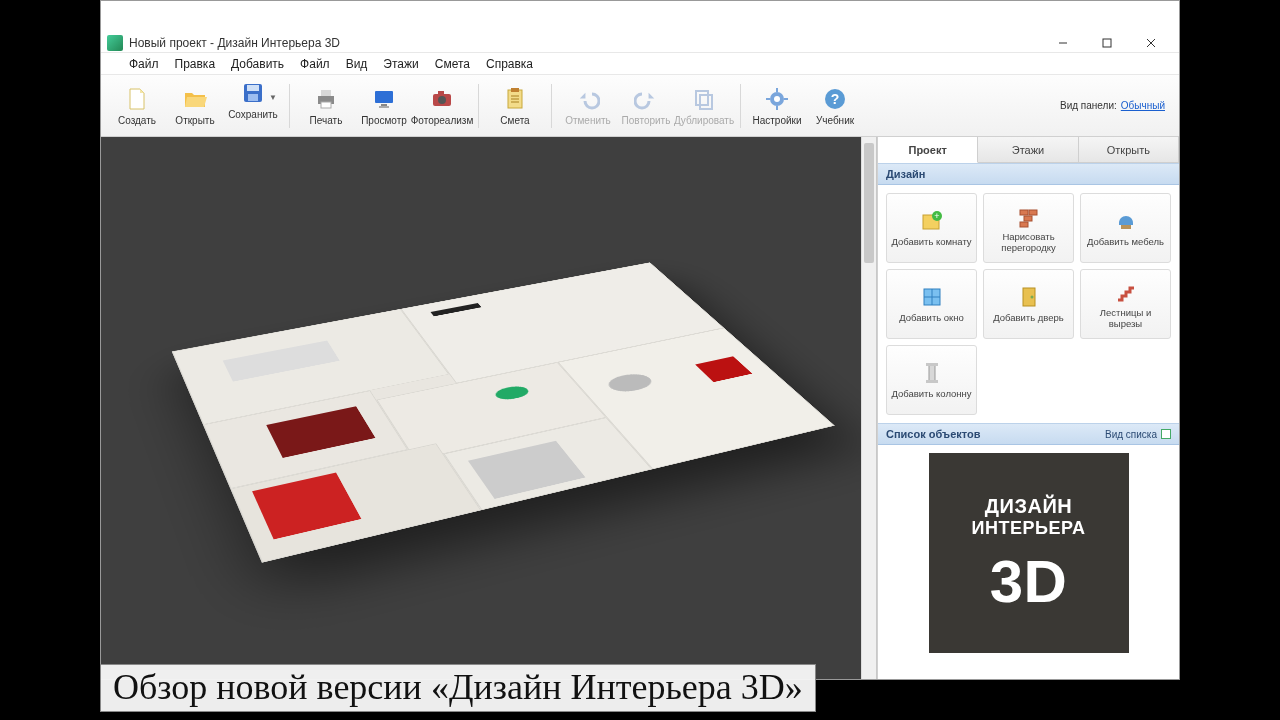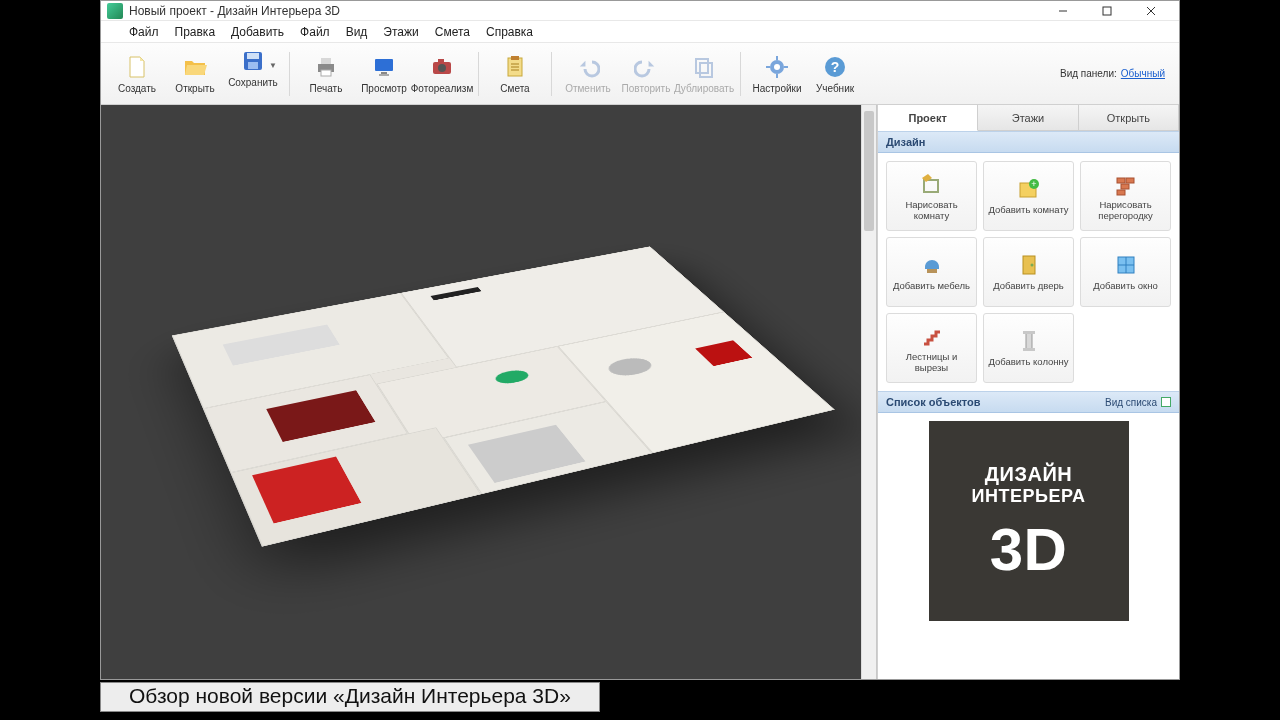--- a/index.html
+++ b/index.html
@@ -24,20 +24,21 @@
     flex-direction: column;
   }
   
   .titlebar {
     height: 20px;
     background: #fff;
     display: flex;
     align-items: center;
     padding: 0 6px;
     border-bottom: 1px solid #e8e8e8;
+    margin-top: 32px;
   }
   .titlebar .app-icon {
     width: 16px; height: 16px; margin-right: 6px;
     background: linear-gradient(135deg,#4c9,#285);
     border-radius: 2px;
   }
   .titlebar .title { flex: 0 0 auto; color: #333; font-size: 12px; }
   .titlebar .spacer { flex: 1; }
   .win-btn {
     width: 44px; height: 28px; display: flex; align-items: center; justify-content: center;
@@ -244,24 +245,24 @@
   .promo .l1 { font-size: 20px; }
   .promo .l2 { font-size: 18px; }
   .promo .l3 { font-size: 60px; line-height:1; margin-top:13px; }
   
   .caption {
     position: absolute;
     left: 100px;
     bottom: 8px;
     background: rgba(245,245,245,.97);
     border: 1px solid #888;
-    padding: 1px 28px 3px;
-    font-size: 21px;
+    padding: 1px 12px 3px;
+    font-size: 36px;
     color: #111;
-    font-family: Liberation Sans, sans-serif;
+    font-family: Liberation Serif, serif;
   }
   .mini-square { width:10px;height:10px;border:1px solid #4a6;background:#fff;display:inline-block; }
 </style>
 </head>
 <body>
 
 <div class="app-window">
 
   <div class="titlebar">
     <div class="app-icon"></div>
@@ -470,29 +471,20 @@
       </div>
 
       <div class="section-header">
         <span>Дизайн</span>
       </div>
 
       <div class="design-grid">
         <div class="design-btn">
           <div class="dico">
               <svg width="24" height="24">
-                <rect x="4" y="8" width="14" height="12" fill="none" stroke="#9a7" stroke-width="2"></rect>
-                <path d="M2 6l6-4 4 4-6 4z" fill="#e0b040"></path>
-              </svg>
-            </div>
-          <span>Нарисовать комнату</span>
-        </div>
-        <div class="design-btn">
-          <div class="dico">
-              <svg width="24" height="24">
                 <rect x="3" y="6" width="16" height="14" fill="#f4d060" stroke="#c8a030"></rect>
                 <circle cx="17" cy="7" r="5" fill="#4b4"></circle>
                 <text x="17" y="10" text-anchor="middle" fill="#fff" font-size="9">+</text>
               </svg>
             </div>
           <span>Добавить комнату</span>
         </div>
         <div class="design-btn">
           <div class="dico">
               <svg width="24" height="24">
@@ -511,34 +503,34 @@
               <svg width="24" height="24">
                 <path d="M5 14c0-4 3-7 7-7s7 3 7 7v2H5z" fill="#5a9bd5"></path>
                 <rect x="7" y="16" width="10" height="4" fill="#b8935a"></rect>
               </svg>
             </div>
           <span>Добавить мебель</span>
         </div>
         <div class="design-btn">
           <div class="dico">
               <svg width="24" height="24">
+                <rect x="4" y="4" width="16" height="16" fill="#7ac0f0" stroke="#3080c0"></rect>
+                <path stroke="#3080c0" d="M12 4v16M4 12h16"></path>
+              </svg>
+            </div>
+          <span>Добавить окно</span>
+        </div>
+        <div class="design-btn">
+          <div class="dico">
+              <svg width="24" height="24">
                 <rect x="6" y="3" width="12" height="18" fill="#e8c050" stroke="#b89020"></rect>
                 <circle cx="15" cy="12" r="1.5" fill="#7a5"></circle>
               </svg>
             </div>
           <span>Добавить дверь</span>
-        </div>
-        <div class="design-btn">
-          <div class="dico">
-              <svg width="24" height="24">
-                <rect x="4" y="4" width="16" height="16" fill="#7ac0f0" stroke="#3080c0"></rect>
-                <path stroke="#3080c0" d="M12 4v16M4 12h16"></path>
-              </svg>
-            </div>
-          <span>Добавить окно</span>
         </div>
         <div class="design-btn">
           <div class="dico">
               <svg width="24" height="24">
                 <path d="M4 20h4v-4h4v-4h4v-4h4" fill="none" stroke="#c85040" stroke-width="3"></path>
               </svg>
             </div>
           <span>Лестницы и вырезы</span>
         </div>
         <div class="design-btn">

